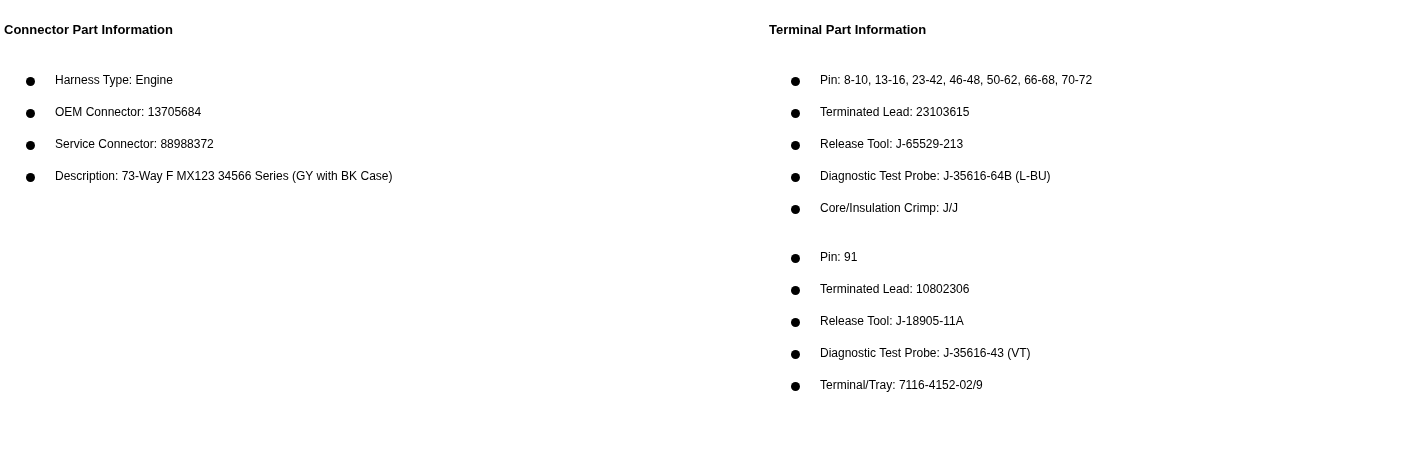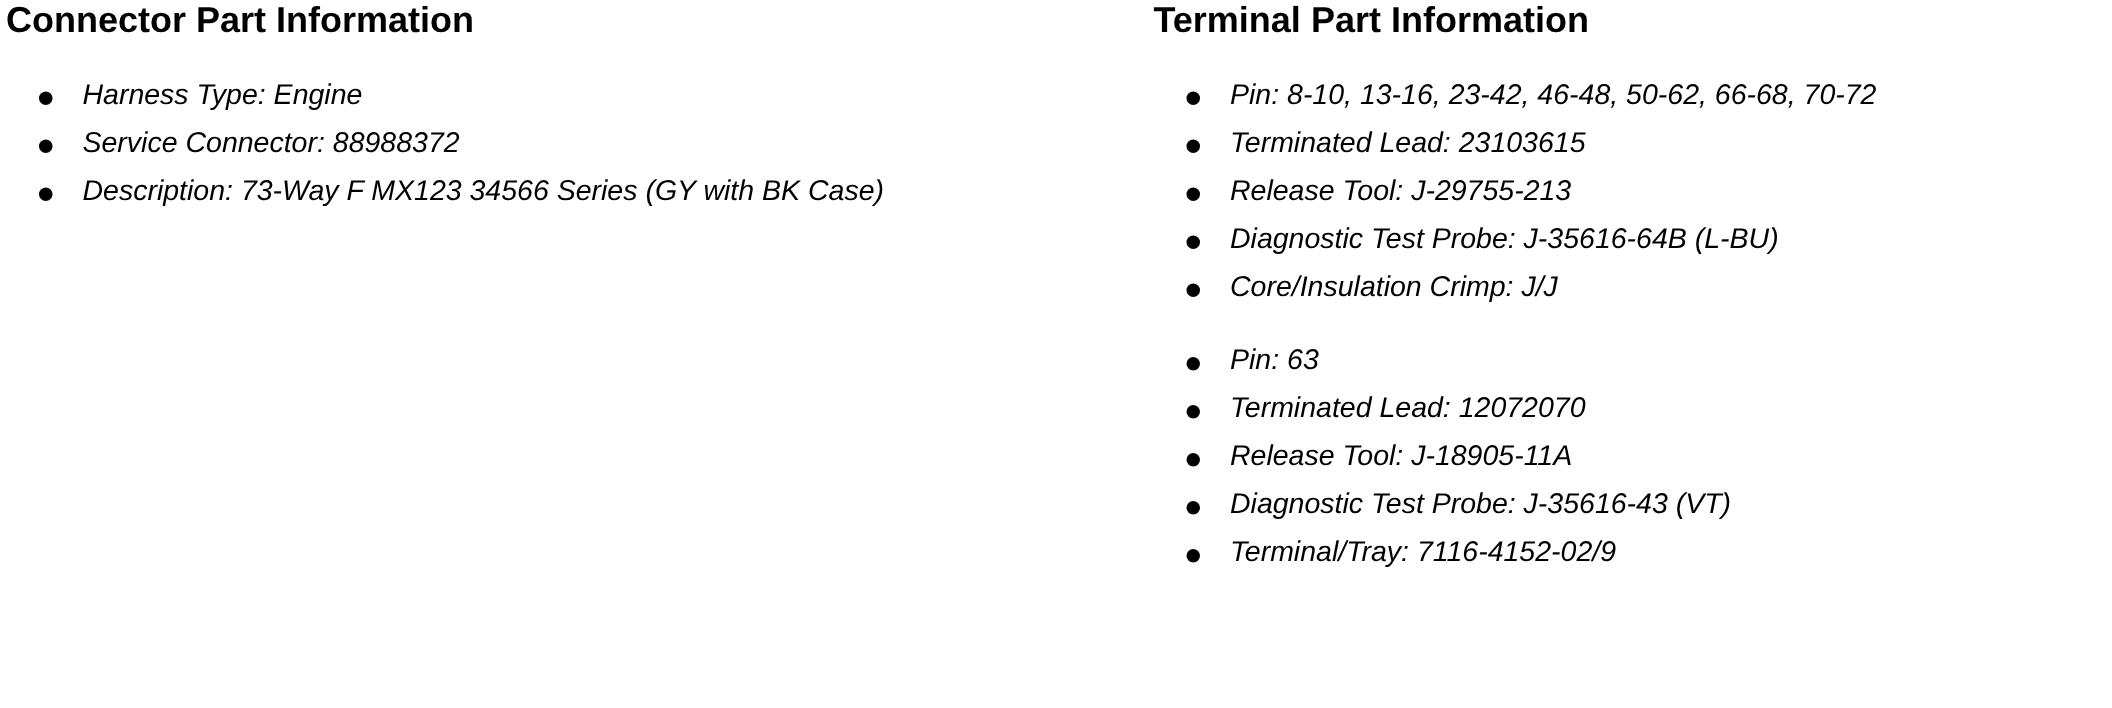--- a/index.html
+++ b/index.html
@@ -21,44 +21,43 @@
     height: 472px;
   }
   .column {
     position: absolute;
     top: 0;
   }
   .column-left  { left: 4px;   width: 760px; }
   .column-right { left: 769px; width: 639px; }
 
   .section-title {
-    font-size: 24px;
+    font-size: 13px;
     font-weight: bold;
     line-height: 24px;
     letter-spacing: 0px;
-    margin: 2px 0 0 0;
+    margin: 18px 0 0 0;
     white-space: nowrap;
   }
 
   .bullet-group {
     margin: 0;
     padding: 0;
     list-style: none;
   }
   .group-first { margin-top: 22px; }
   .group-next  { margin-top: 17px; }
 
   .bullet-item {
     position: relative;
-    font-size: 19px;
+    font-size: 12px;
     line-height: 32px;
     height: 32px;
     padding-left: 51px;
     white-space: nowrap;
-    font-style: italic;
   }
   .bullet-dot {
     position: absolute;
     left: 22px;
     top: 13px;
     width: 9px;
     height: 9px;
     border-radius: 50%;
     background: #000000;
   }
@@ -74,20 +73,24 @@
   <div class="column column-left">
     <h2 class="section-title">Connector Part Information</h2>
 
     <ul class="bullet-group group-first">
       <li class="bullet-item">
         <span class="bullet-dot"></span>
         <span class="bullet-text">Harness Type: Engine</span>
       </li>
       <li class="bullet-item">
         <span class="bullet-dot"></span>
+        <span class="bullet-text">OEM Connector: 13705684</span>
+      </li>
+      <li class="bullet-item">
+        <span class="bullet-dot"></span>
         <span class="bullet-text">Service Connector: 88988372</span>
       </li>
       <li class="bullet-item">
         <span class="bullet-dot"></span>
         <span class="bullet-text">Description: 73-Way F MX123 34566 Series (GY with BK Case)</span>
       </li>
     </ul>
   </div>
 
   <div class="column column-right">
@@ -97,40 +100,40 @@
       <li class="bullet-item">
         <span class="bullet-dot"></span>
         <span class="bullet-text">Pin: 8-10, 13-16, 23-42, 46-48, 50-62, 66-68, 70-72</span>
       </li>
       <li class="bullet-item">
         <span class="bullet-dot"></span>
         <span class="bullet-text">Terminated Lead: 23103615</span>
       </li>
       <li class="bullet-item">
         <span class="bullet-dot"></span>
-        <span class="bullet-text">Release Tool: J-29755-213</span>
+        <span class="bullet-text">Release Tool: J-65529-213</span>
       </li>
       <li class="bullet-item">
         <span class="bullet-dot"></span>
         <span class="bullet-text">Diagnostic Test Probe: J-35616-64B (L-BU)</span>
       </li>
       <li class="bullet-item">
         <span class="bullet-dot"></span>
         <span class="bullet-text">Core/Insulation Crimp: J/J</span>
       </li>
     </ul>
 
     <ul class="bullet-group group-next">
       <li class="bullet-item">
         <span class="bullet-dot"></span>
-        <span class="bullet-text">Pin: 63</span>
+        <span class="bullet-text">Pin: 91</span>
       </li>
       <li class="bullet-item">
         <span class="bullet-dot"></span>
-        <span class="bullet-text">Terminated Lead: 12072070</span>
+        <span class="bullet-text">Terminated Lead: 10802306</span>
       </li>
       <li class="bullet-item">
         <span class="bullet-dot"></span>
         <span class="bullet-text">Release Tool: J-18905-11A</span>
       </li>
       <li class="bullet-item">
         <span class="bullet-dot"></span>
         <span class="bullet-text">Diagnostic Test Probe: J-35616-43 (VT)</span>
       </li>
       <li class="bullet-item">

